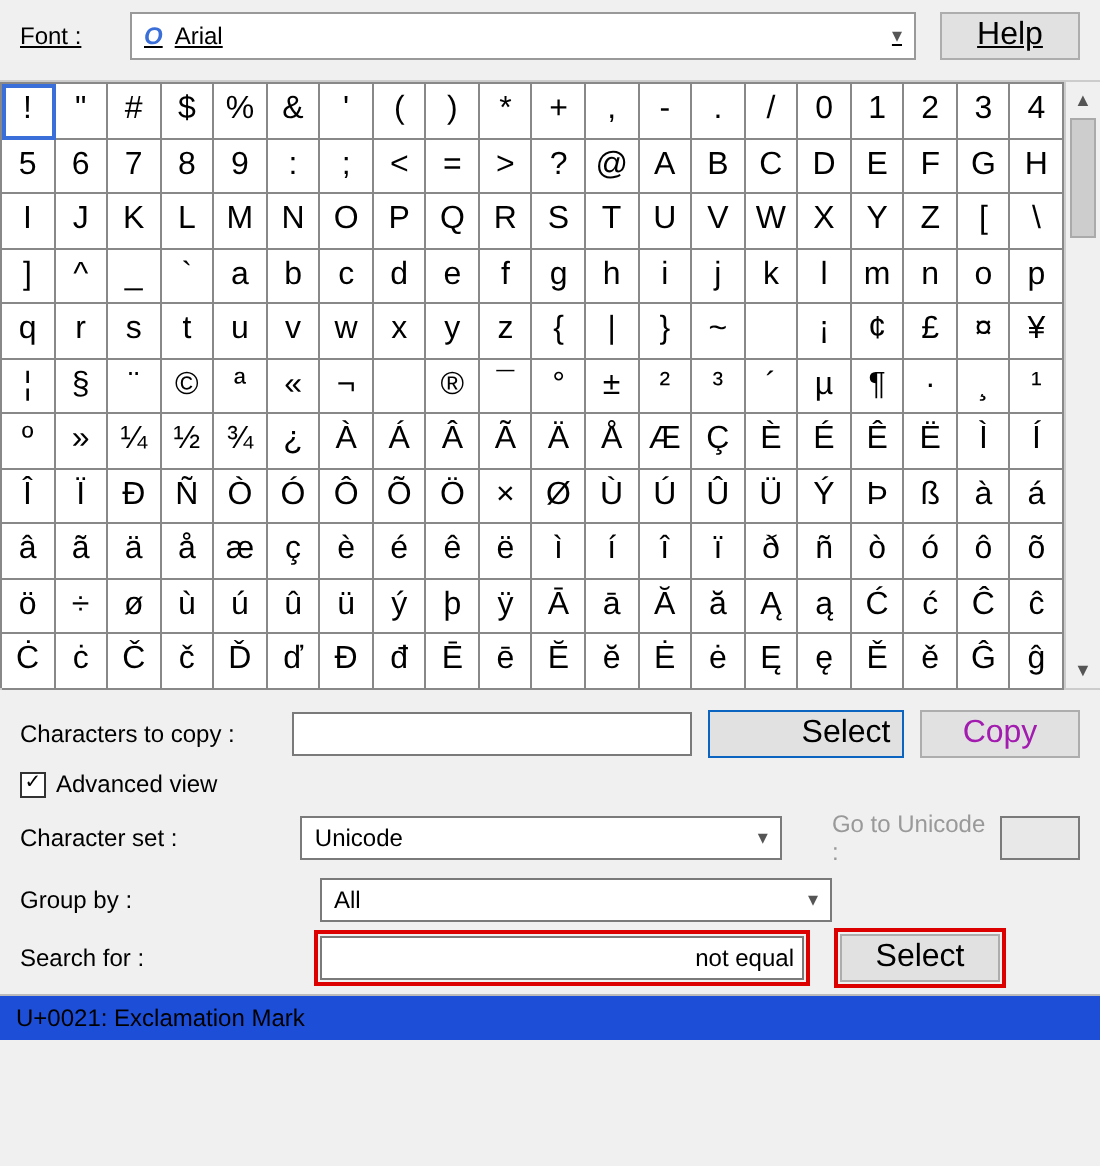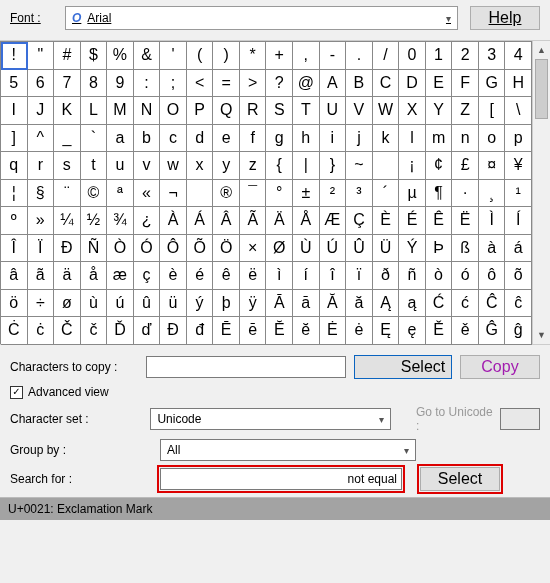--- a/index.html
+++ b/index.html
@@ -99,21 +99,21 @@
   .select-box .chev { margin-left:auto; font-size:10px; color:#555; }
   .goto-label { margin-left: 25px; color: #999; }
   .goto-input { width: 40px; margin-left: 6px; background:#e8e8e8; }
   .checkbox { width:13px; height:13px; border:1px solid #333; background:#fff; display:inline-flex; align-items:center; justify-content:center; margin-right:5px; font-size:10px; line-height:1; }
   .red-box { outline: 2px solid #d00; outline-offset: 1px; }
   .search-in { width: 242px; text-align: right; }
   .status {
     border-top: 1px solid #bbb;
     padding: 4px 8px;
     font-size: 12px;
-    background:#a3a3a3;
+    background:#1d4ed8;
   }
   .select-btn { border: 1px solid #0a64c0; min-width:80px; margin-left:8px;padding-left:46px;}
   .copy-btn { margin-left:8px; min-width:80px;}
   .search-btn-wrap { margin-left: 18px; }
 </style>
 </head>
 <body>
 
 <div class="panel">
   <div class="row top-row">

